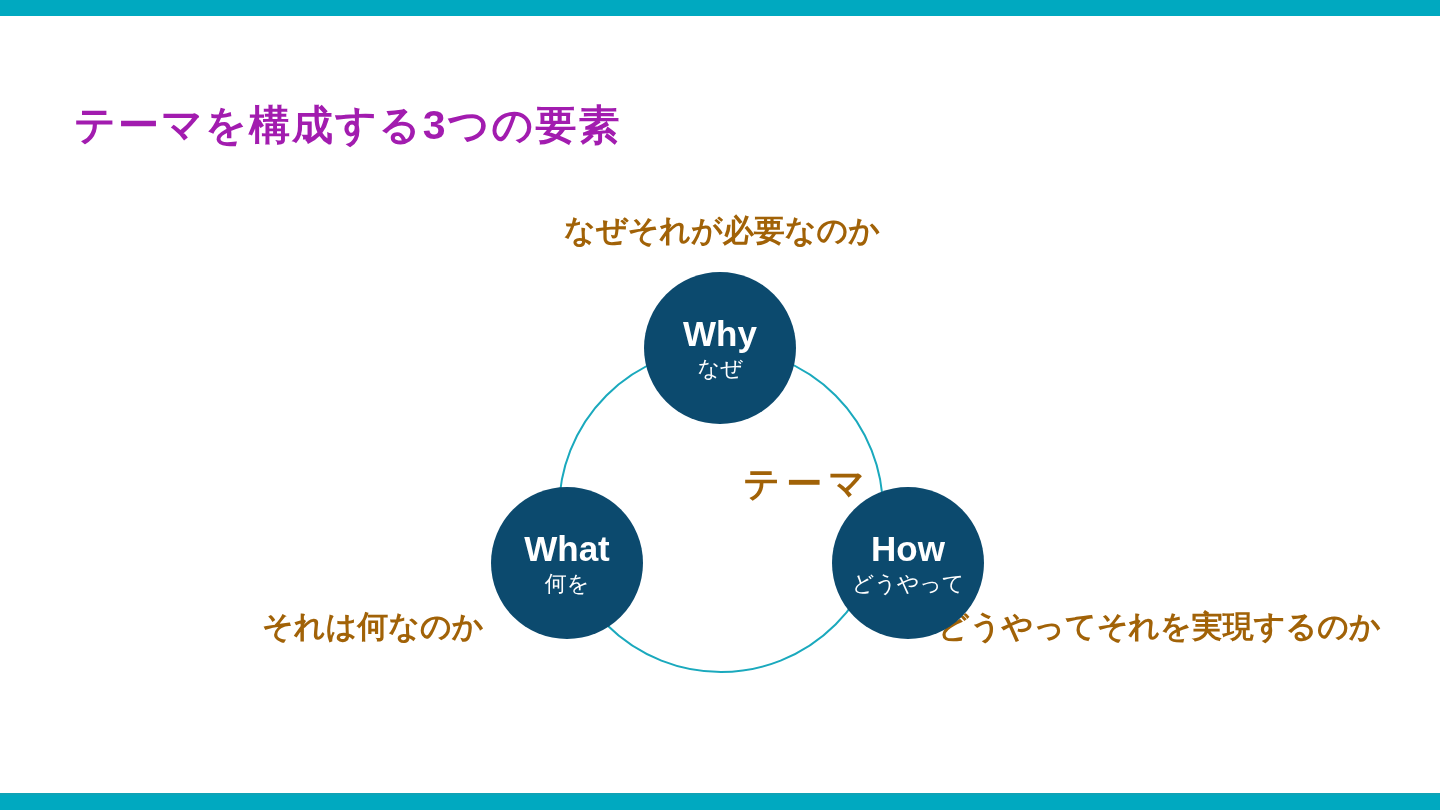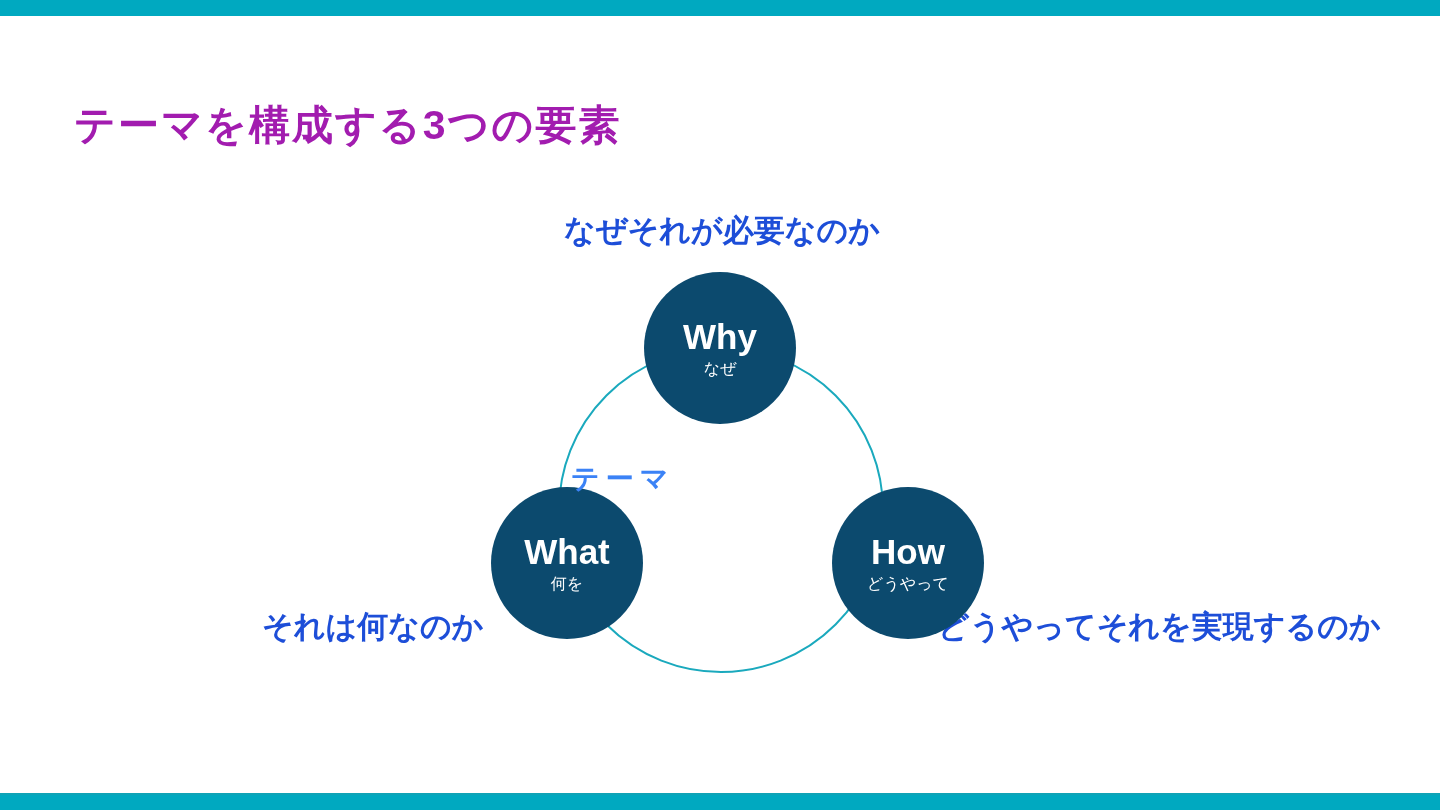--- a/index.html
+++ b/index.html
@@ -67,40 +67,40 @@
   }
   .node.why  { left: 644px; top: 272px; }
   .node.what { left: 491px; top: 487px; }
   .node.how  { left: 832px; top: 487px; }
   .node .en {
     font-size: 35px;
     font-weight: bold;
     line-height: 1.1;
   }
   .node .ja {
-    font-size: 16px;
+    font-size: 22px;
     margin-top: 3px;
     line-height: 1.1;
   }
   .center-label {
     position: absolute;
     left: 571px;
     top: 460px;
     width: 300px;
-    text-align: left;
-    font-size: 28px;
+    text-align: right;
+    font-size: 36px;
     font-weight: bold;
-    color: #3b82f6;
+    color: #a16207;
     letter-spacing: 6px;
   }
   .caption {
     position: absolute;
     font-size: 31px;
     font-weight: bold;
-    color: #1d4ed8;
+    color: #a16207;
     white-space: nowrap;
   }
   .caption.top-caption {
     left: 722px;
     top: 210px;
     transform: translateX(-50%);
   }
   .caption.left-caption {
     left: 262px;
     top: 606px;

